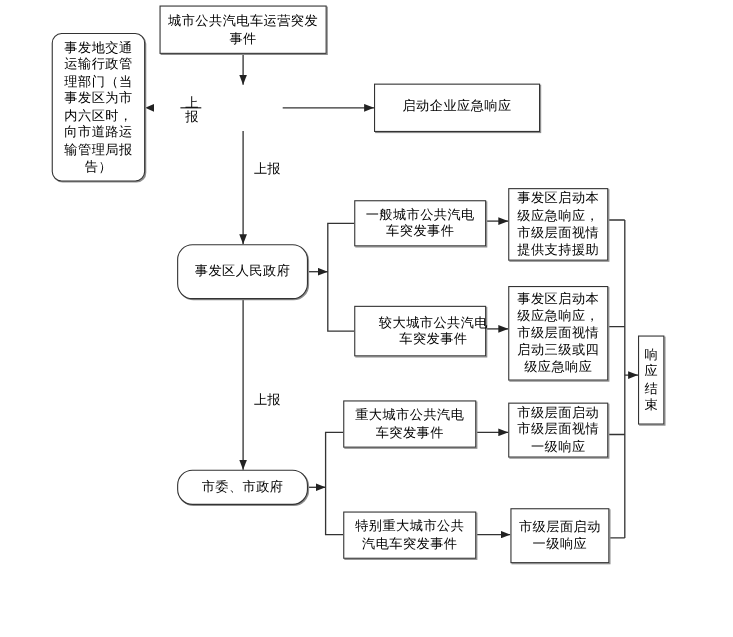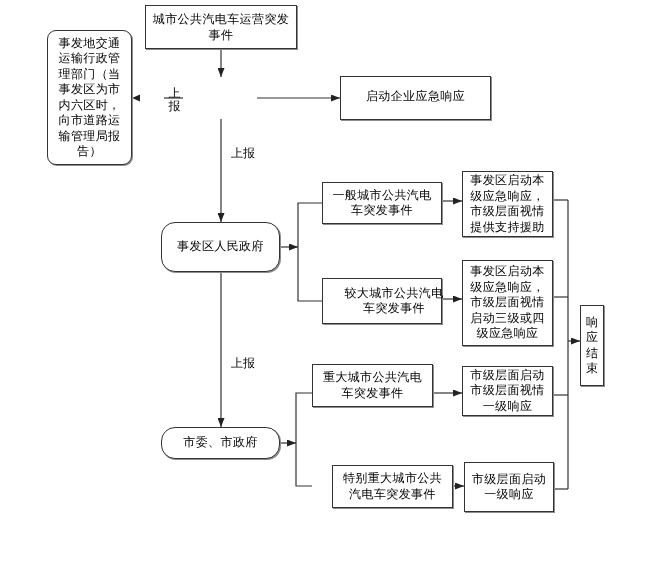--- a/index.html
+++ b/index.html
@@ -113,21 +113,21 @@
 
   <div class="node rounded-lg" style="left:161px; top:427px; width:119px; height:32px;">
     <span>市委、市政府</span>
   </div>
 
   <div class="node" style="left:312px; top:364px; width:121px; height:43px;">
     <span>重大城市公共汽电</span>
     <span>车突发事件</span>
   </div>
 
-  <div class="node" style="left:332px; top:465px; width:121px; height:43px;text-align:center;">
+  <div class="node" style="left:312px; top:465px; width:121px; height:43px;text-align:center;">
     <span>特别重大城市公共</span>
     <span>汽电车突发事件</span>
   </div>
 
   <div class="node" style="left:462px; top:366px; width:91px; height:50px;">
     <span>市级层面启动</span>
     <span>市级层面视情</span>
     <span>一级响应</span>
   </div>
 

